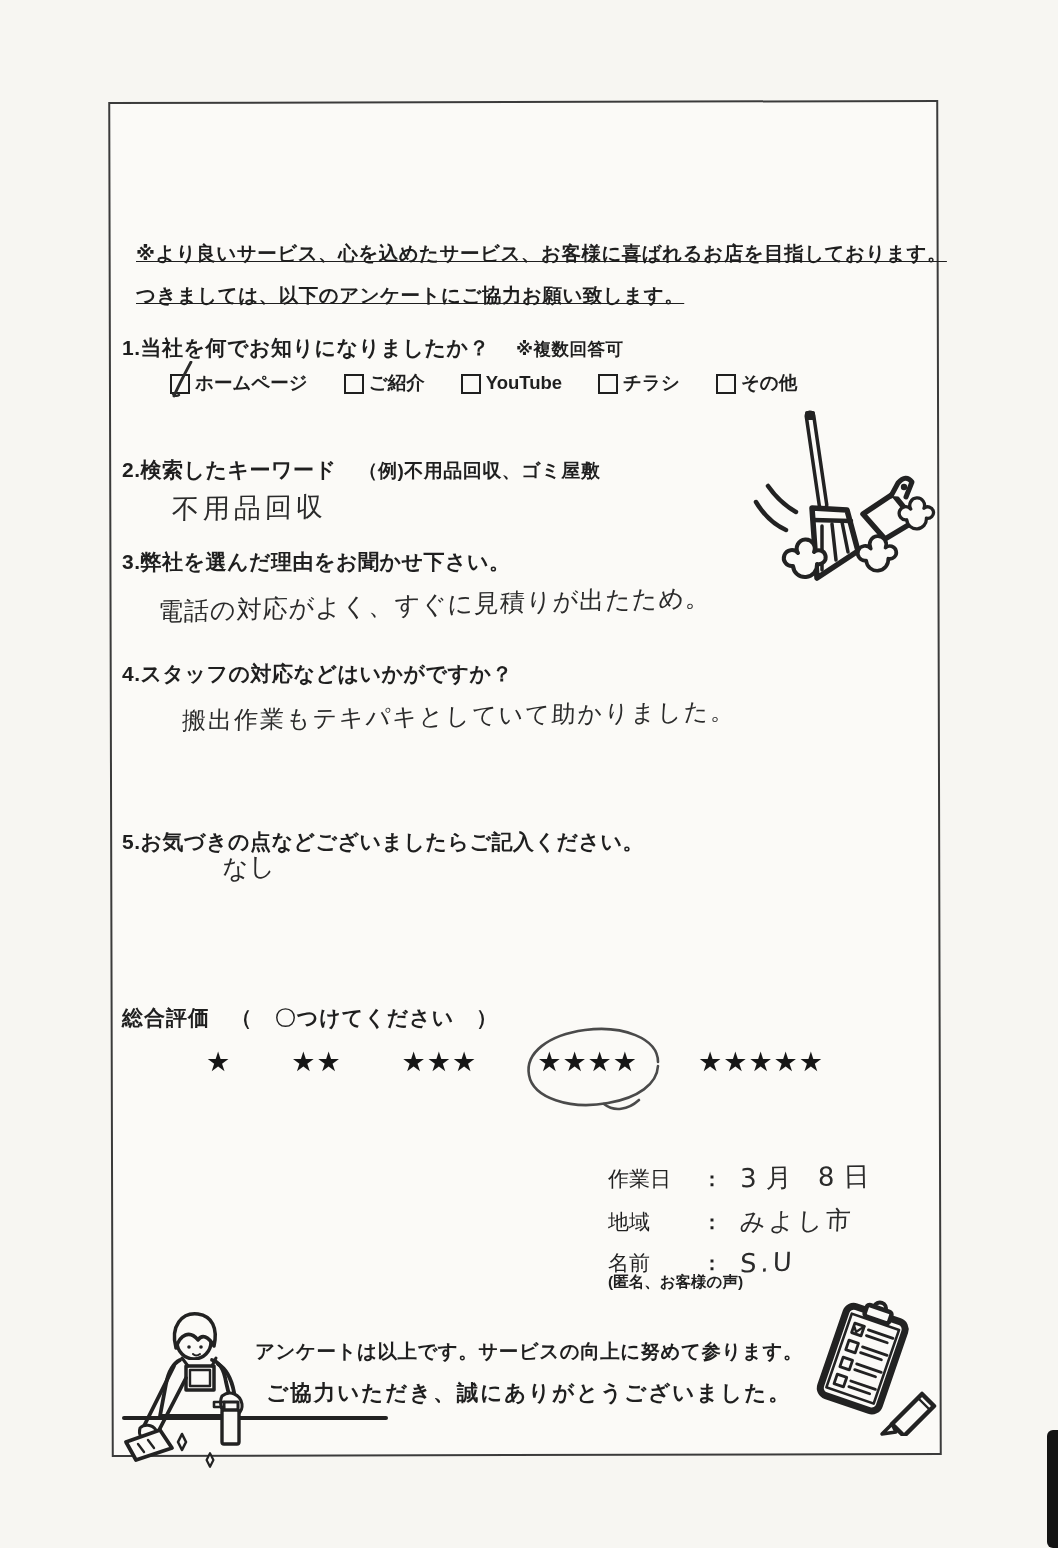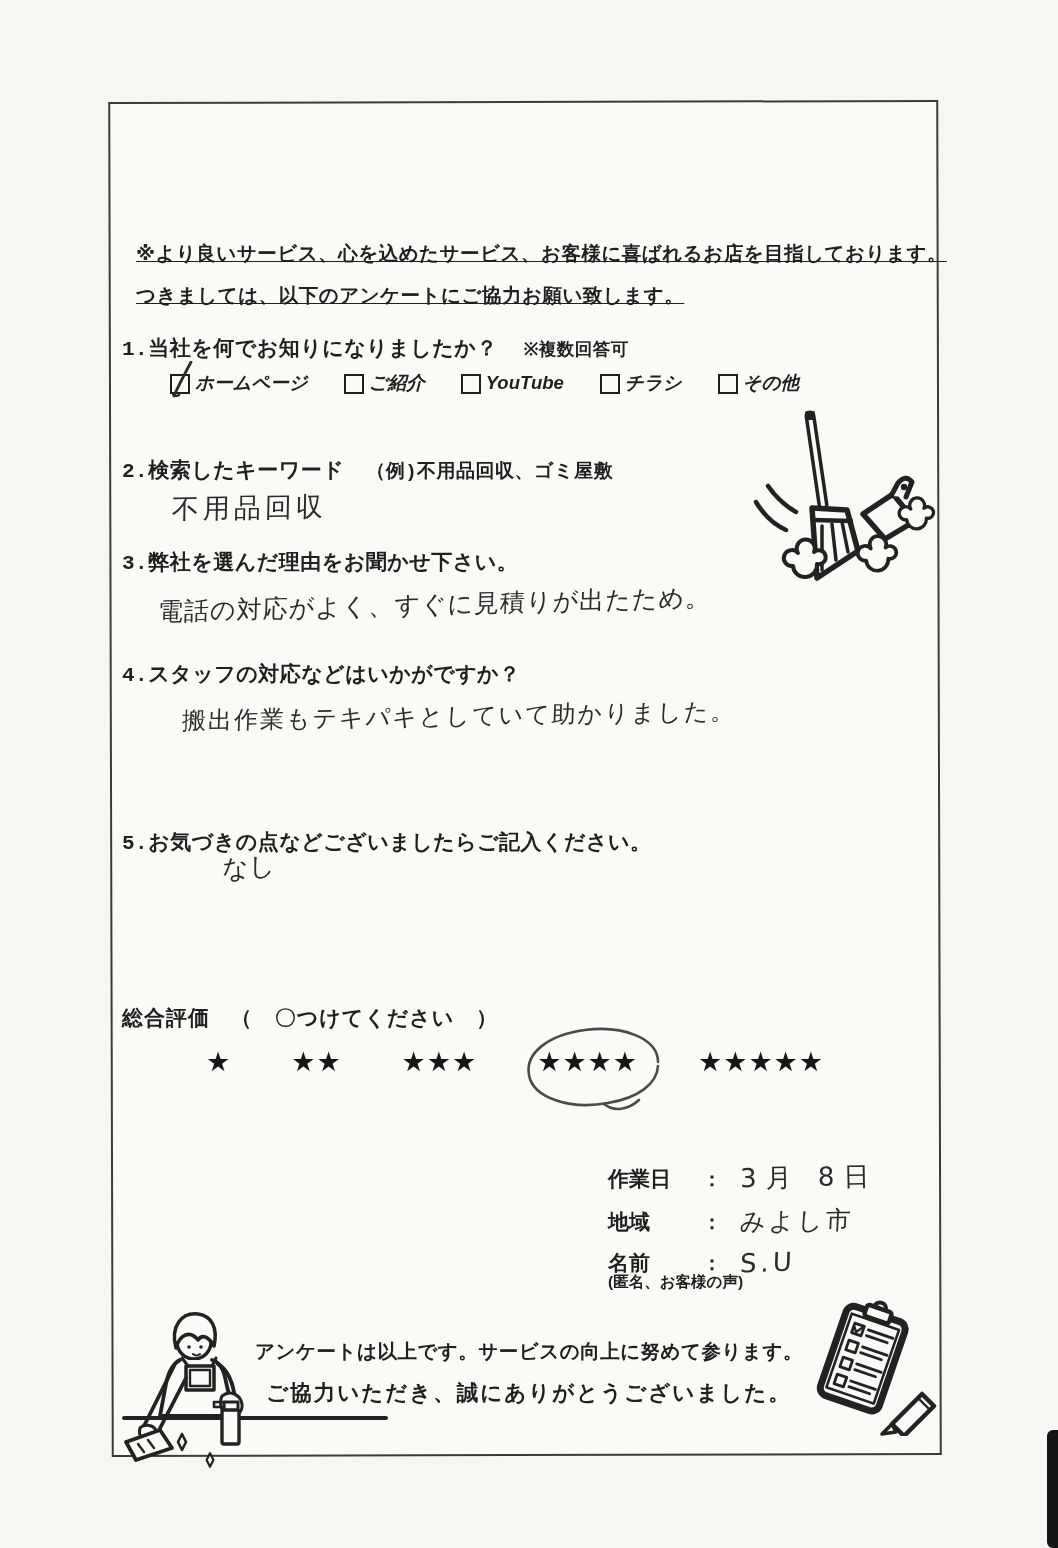--- a/index.html
+++ b/index.html
@@ -15,24 +15,24 @@
     border:2.5px solid #3b3b3b; background:#fbfaf7;
     transform:rotate(-0.15deg);
   }
   .abs{position:absolute;}
   .title{
     left:0; right:0; top:136px; text-align:center;
     font-family:"Liberation Serif","DejaVu Serif",serif;
     font-size:31px; font-weight:600; letter-spacing:3px;
   }
   .intro{left:136px; font-size:19.5px; font-weight:600; letter-spacing:0.5px;text-decoration:underline;}
-  .q{left:122px; font-size:21px; font-weight:700; letter-spacing:0.5px; white-space:nowrap;font-family:Liberation Mono, monospace;}
+  .q{left:122px; font-size:21px; font-weight:700; letter-spacing:0.5px; white-space:nowrap;}
   .q .qnote{font-size:17.5px; margin-left:26px;}
   .q .qnote2{font-size:19px; font-weight:700; margin-left:22px;}
-  .options{left:170px; top:370px; display:flex; gap:36px; align-items:center;font-style:italic;}
+  .options{left:170px; top:370px; display:flex; gap:36px; align-items:center;}
   .opt{display:flex; align-items:center; cursor:default;}
   .optbox{
     position:relative; width:16px; height:16px; border:2.4px solid #1f1f1f;
     margin-right:5px; top:1px; background:transparent;
   }
   .opt .tick{display:none; position:absolute; left:-3px; top:-15px; pointer-events:none;}
   .opt.checked .tick{display:block;}
   .optlabel{font-size:18.5px; font-weight:700;}
   .hw{
     color:#2b2b2b; font-weight:400;
@@ -49,21 +49,21 @@
     display:flex; justify-content:space-between; align-items:center;
   }
   .rating-option{position:relative; font-size:27px; letter-spacing:1px; color:#161616; cursor:default;}
   .rating-option .circle{display:none; position:absolute; left:-27px; top:-24px; pointer-events:none;}
   .rating-option.selected .circle{display:block;}
   .info-grid{
     left:608px; top:1160px;
     display:grid; grid-template-columns:94px 38px auto;
     row-gap:9px; align-items:baseline;
   }
-  .info-label{font-size:21px; font-weight:700;}
+  .info-label{font-size:21px; font-weight:400;}
   .info-sep{font-size:20px; font-weight:700;}
   .info-val{font-size:26px;}
   .v-date{letter-spacing:9px; transform:rotate(-1deg);}
   .v-area{font-size:25px; letter-spacing:3px; transform:rotate(-1deg) skewX(-4deg);}
   .v-name{font-size:26px; letter-spacing:4px; transform:rotate(-2deg) skewX(-4deg);}
   .info-note{left:608px; top:1272px; font-size:15.5px; font-weight:700;}
   .footer1{left:0; right:0; top:1318px; text-align:center; font-size:19.5px; font-weight:700; letter-spacing:0.5px;}
   .footer2{left:0; right:0; top:1356px; text-align:center; font-size:21.5px; font-weight:700; letter-spacing:2px;}
   .scan-artifact{
     left:1047px; top:1430px; width:11px; height:118px;

